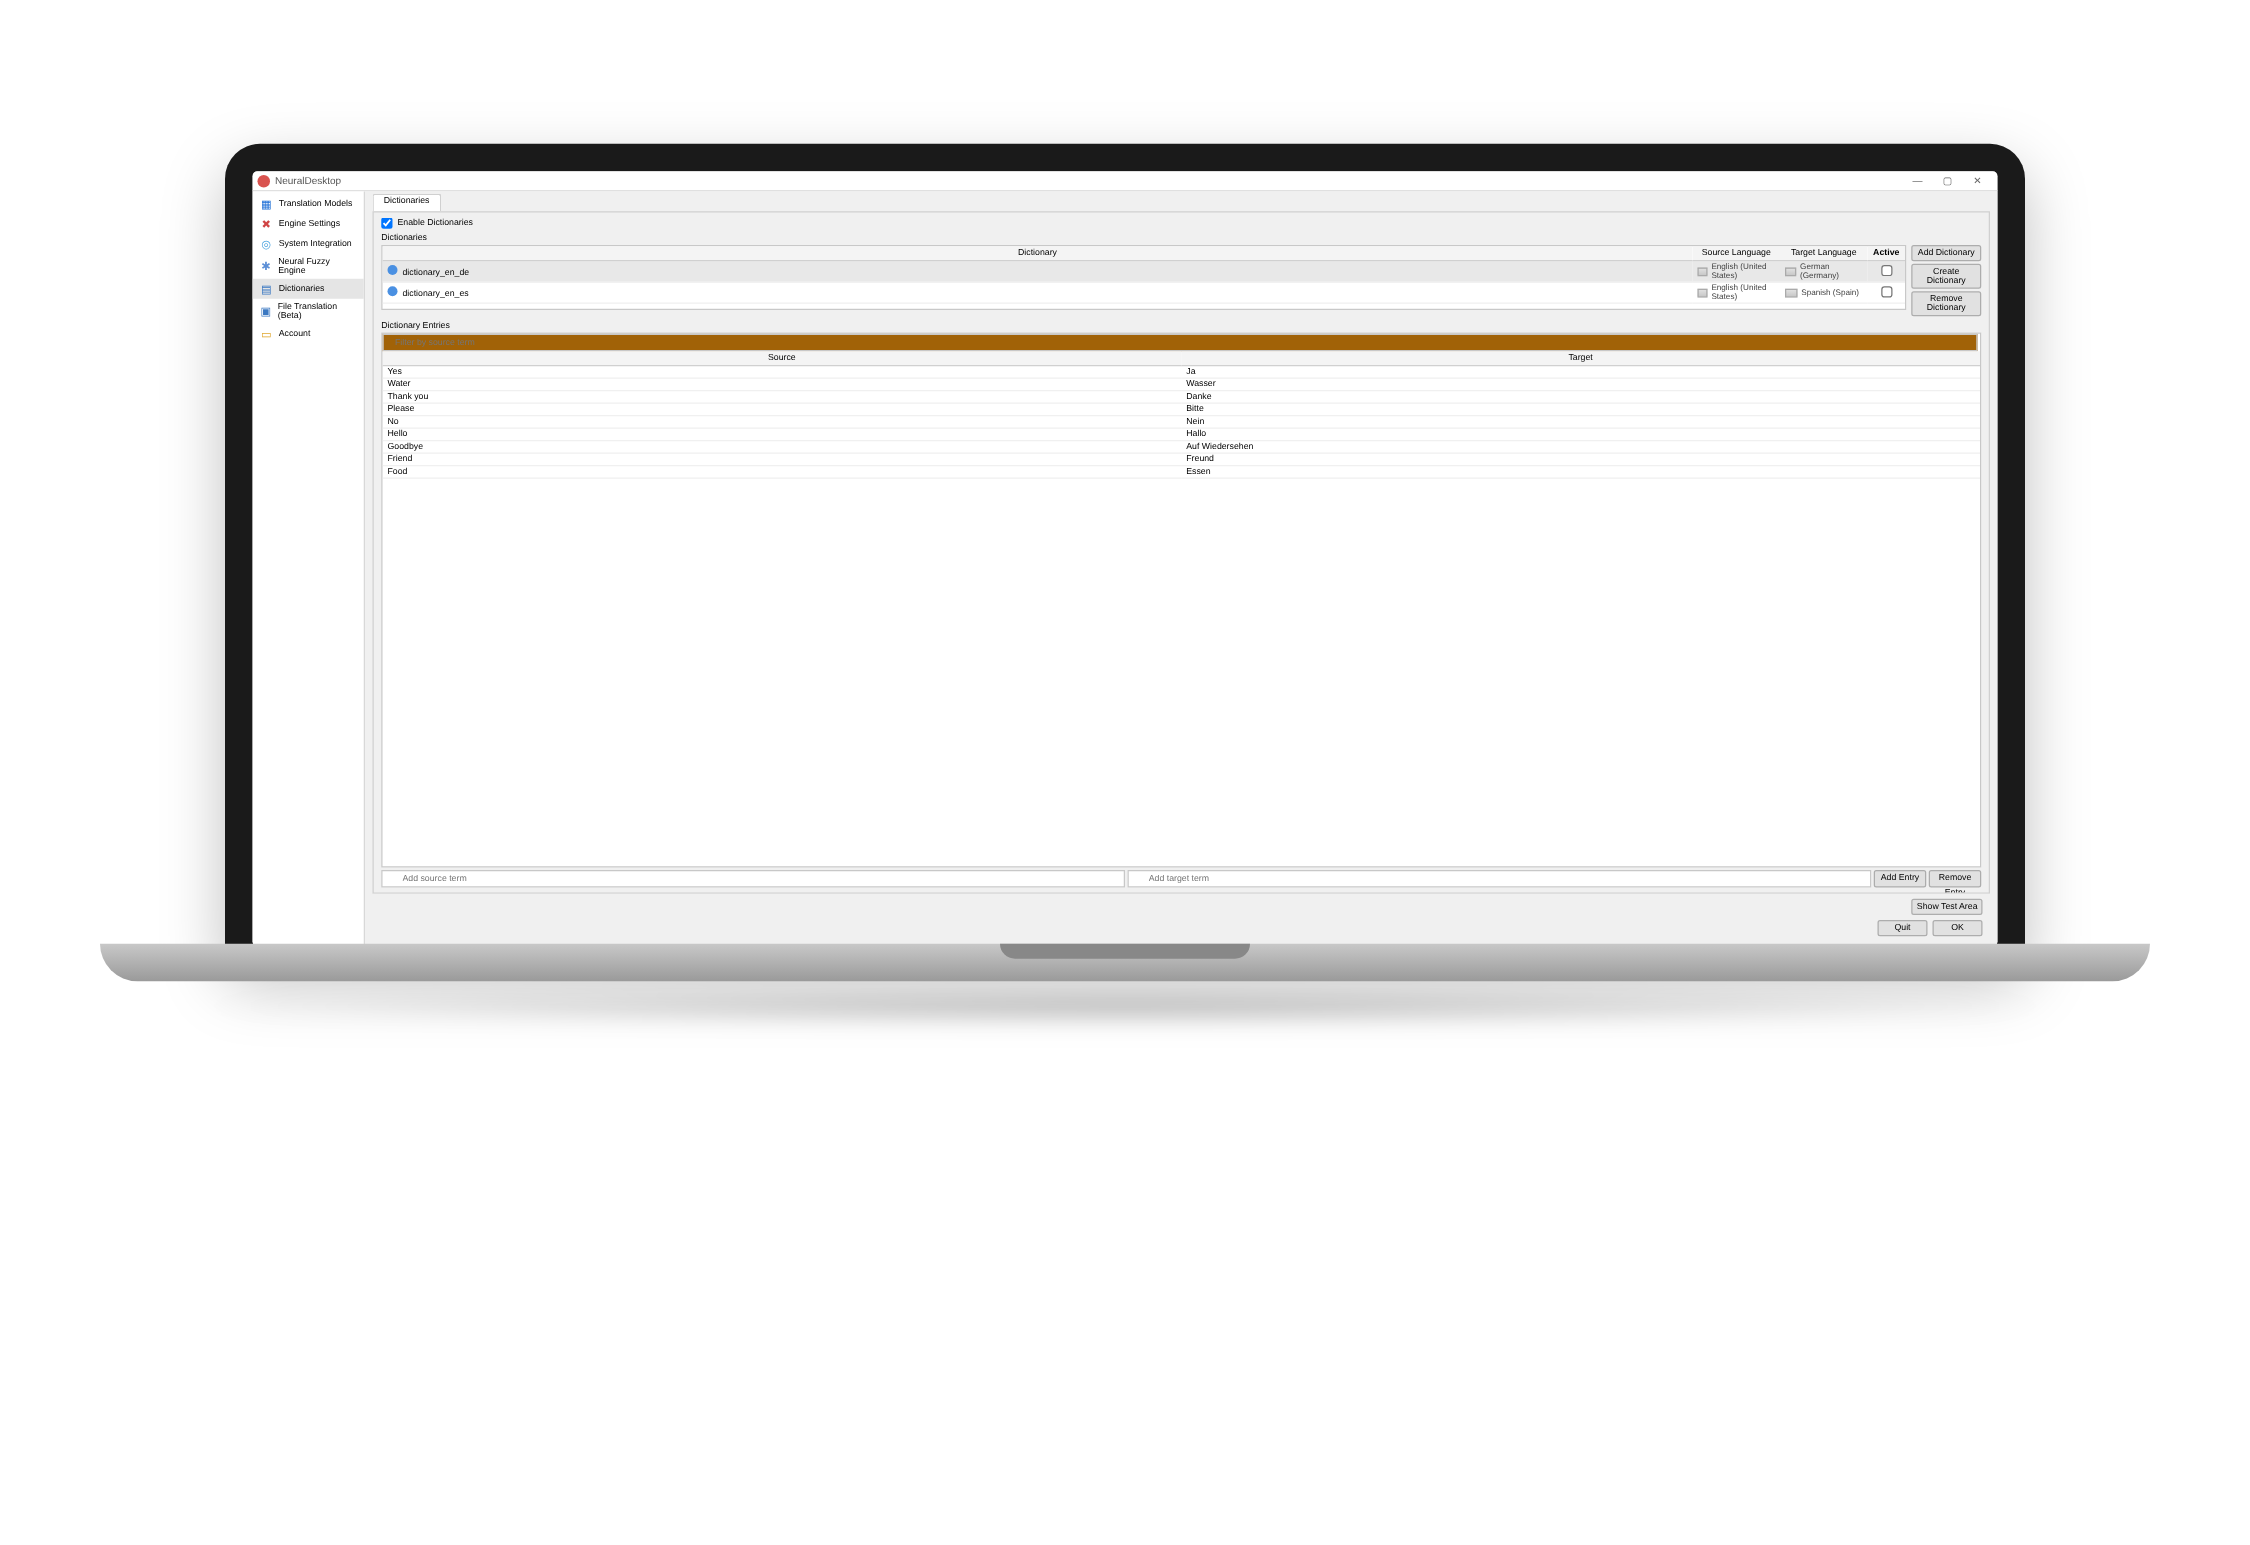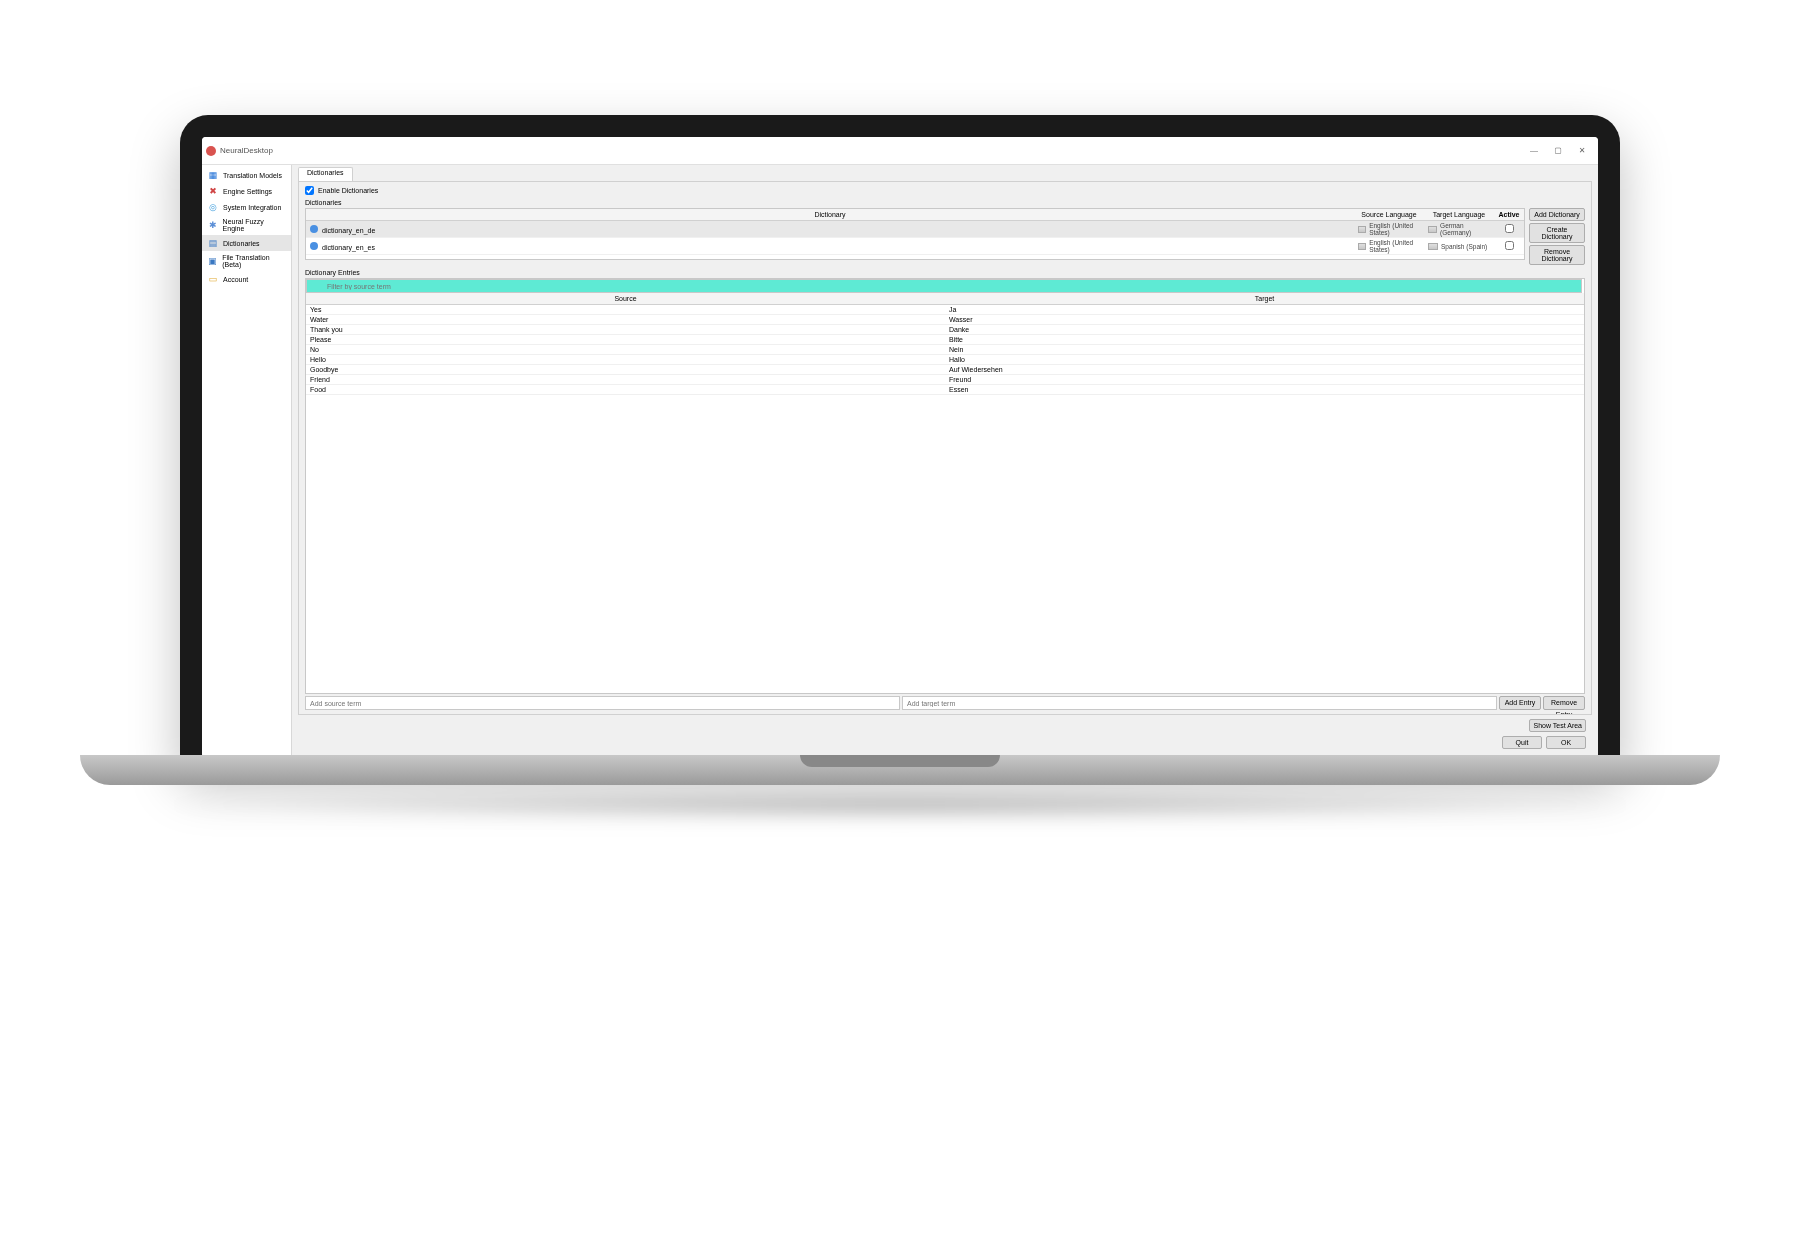--- a/index.html
+++ b/index.html
@@ -56,21 +56,21 @@
     width: 100%;
     height: 100%;
     background: #f0f0f0;
     border-radius: 4px;
     overflow: hidden;
     display: flex;
     flex-direction: column;
   }
   
   .titlebar {
-    height: 28px;
+    height: 16px;
     background: #ffffff;
     display: flex;
     align-items: center;
     justify-content: space-between;
     padding: 0 4px;
     border-bottom: 1px solid #e0e0e0;
   }
   .titlebar-left { display: flex; align-items: center; gap: 4px; }
   .app-icon {
     width: 10px; height: 10px; border-radius: 50%;
@@ -179,30 +179,30 @@
   .flag { width: 10px; height: 7px; display: inline-block; border: 0.5px solid #aaa; background: linear-gradient(180deg,#e0e0e0,#c8c8c8);}
   .act-cell { text-align: center; }
   .dict-icon { width: 8px; height: 8px; border-radius: 50%; background: #4a90e2; display: inline-block; margin-right: 4px;}
   
   .entries-section { flex: 1; display: flex; flex-direction: column; min-height: 0;}
   .entries-grid-wrap { flex: 1; background: #fff; border: 1px solid #c8c8c8; overflow: auto; }
   .filter-row { display: flex; }
   .filter-input {
     flex: 1;
     border: 1px solid #c8c8c8;
-    background: #5eead4;
+    background: #a16207;
     font-size: 7px;
-    padding: 2px 20px;
+    padding: 2px 9px;
     height: 14px;
   }
   .filter-input:first-child { margin-right: 2px;}
   .entries-table th { text-align: center; }
   .entries-table td { font-size: 7px; }
   .add-row { display: flex; gap: 2px; margin-top: 2px; }
-  .add-input { flex: 1; border: 1px solid #c8c8c8; background: #fff; font-size: 7px; padding: 2px 4px; height: 14px;}
+  .add-input { flex: 1; border: 1px solid #c8c8c8; background: #fff; font-size: 7px; padding: 2px 16px; height: 14px;}
   .add-btns { display: flex; gap: 2px; }
   .add-btns .btn { width: 42px; height: 14px; padding: 0; line-height: 12px;}
   
   .footer {
     display: flex;
     justify-content: flex-end;
     gap: 4px;
     padding: 4px 6px;
     background: #f0f0f0;
   }

